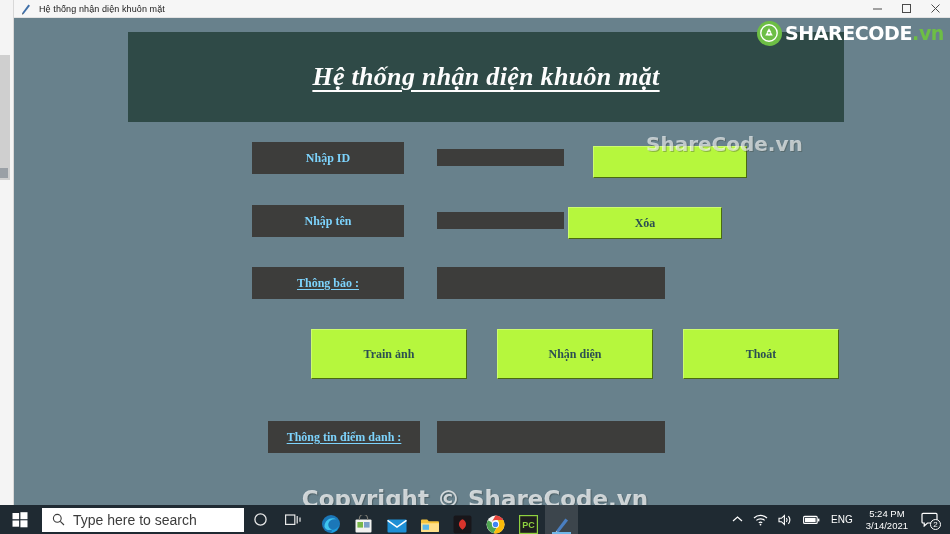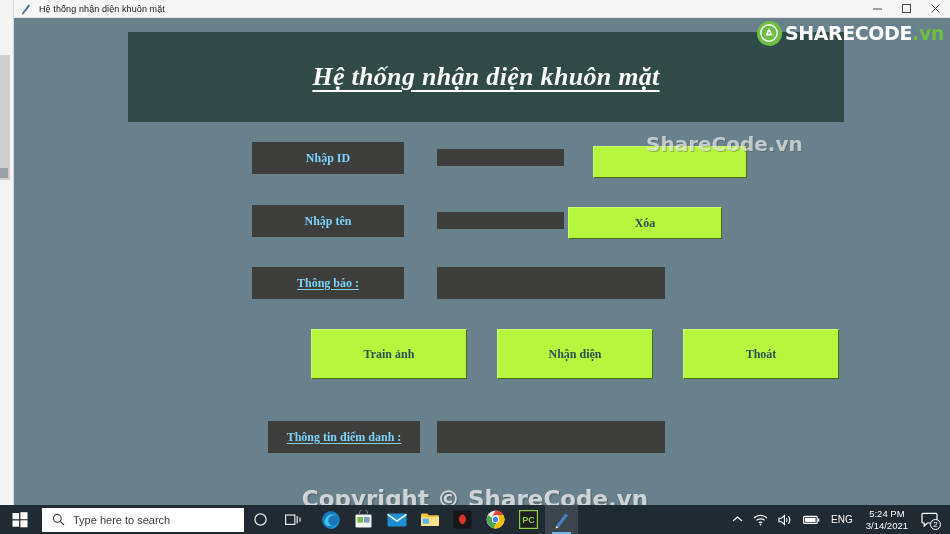--- a/index.html
+++ b/index.html
@@ -199,33 +199,33 @@
     display: flex; align-items: center; justify-content: center;
   }
   .search-box {
     width: 202px; height: 24px;
     background: #ffffff;
     display: flex; align-items: center;
     margin-left: 2px;
   }
   .search-icon { margin: 0 8px 0 10px; display: flex; }
   .search-ph {
-    font-size: 11px;
+    font-size: 14px;
     color: #3c3c3c;
     white-space: nowrap;
     text-align: right;
   }
   .tb-sysbtn {
     width: 33px; height: 29px;
     display: flex; align-items: center; justify-content: center;
   }
   .tb-apps { display: flex; align-items: center; margin-left: 4px; }
   .tb-app {
     width: 33px; height: 29px;
-    display: flex; align-items: center; justify-content: center;
+    display: flex; align-items: flex-end; justify-content: center;
     position: relative;
   }
   .tb-app.active { background: rgba(255,255,255,0.13); }
   .tb-app.running::after,
   .tb-app.active::after {
     content: "";
     position: absolute; bottom: 0; left: 7px;
     width: 19px; height: 2px;
     background: #6fb7e8;
   }

